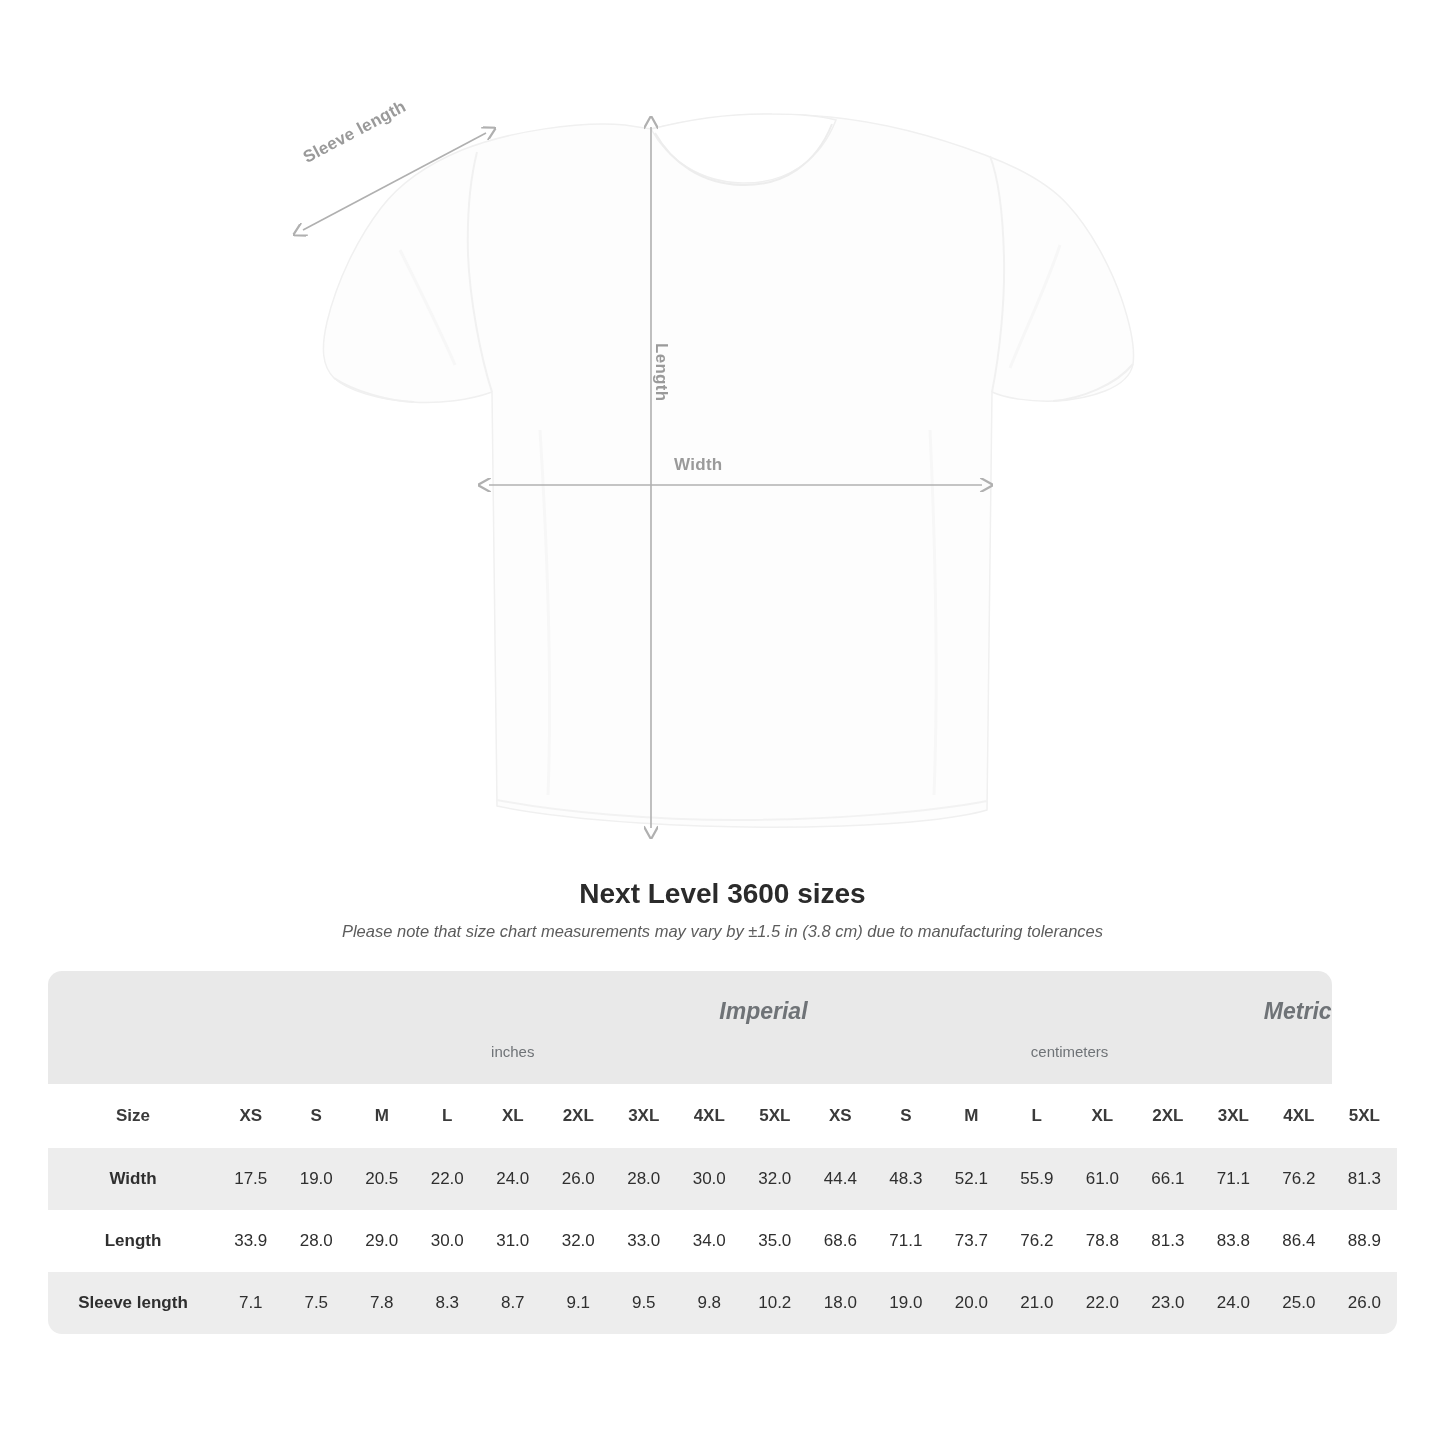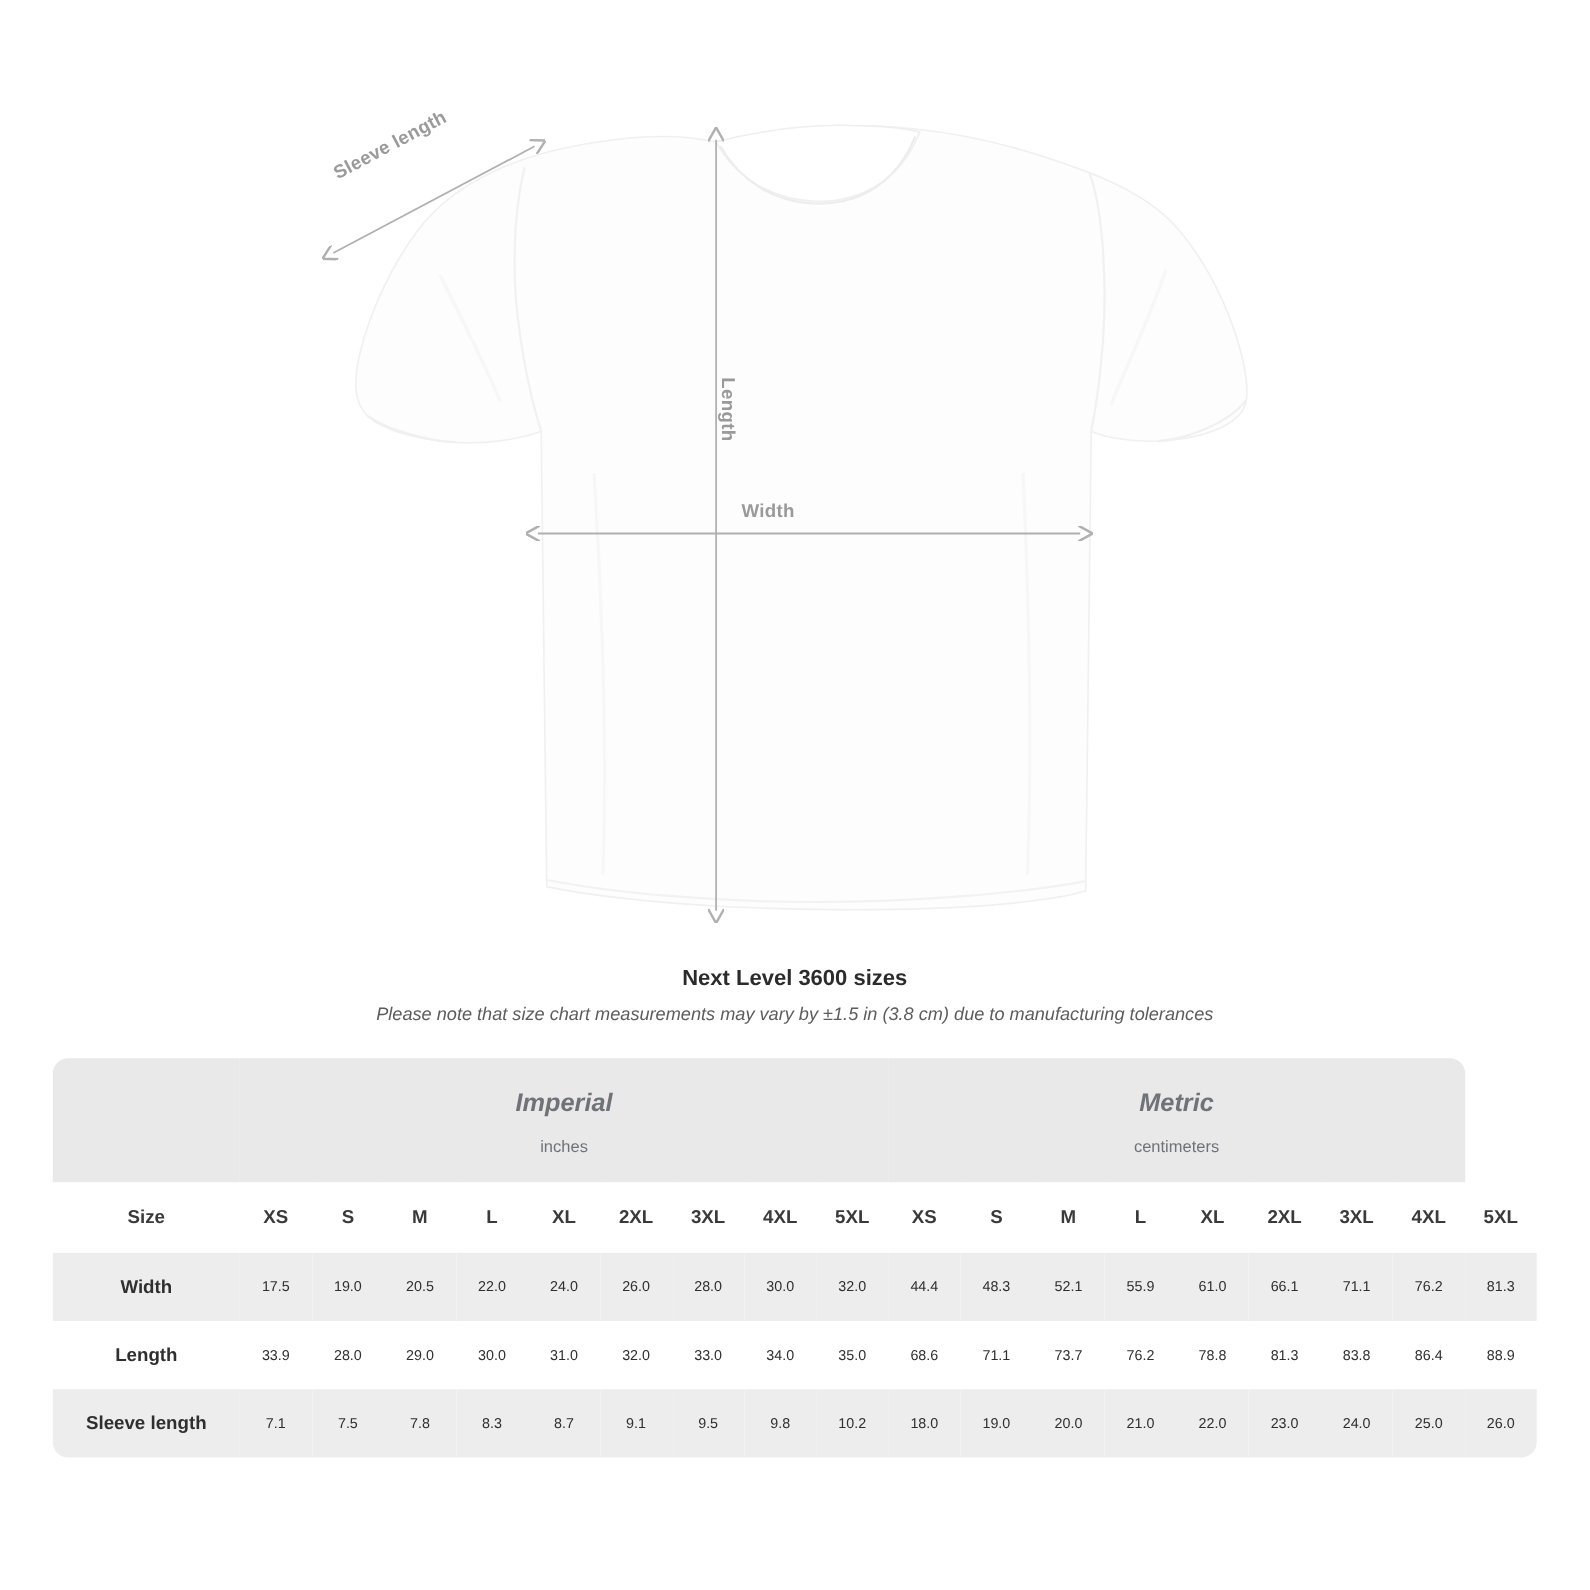--- a/index.html
+++ b/index.html
@@ -59,21 +59,21 @@
     left: 674px;
     top: 455px;
   }
 
   
   .title-block {
     text-align: center;
     margin-top: 18px;
   }
   .chart-title {
-    font-size: 20px;
+    font-size: 28px;
     font-weight: bold;
     color: #2b2b2b;
     margin: 0 0 12px 0;
   }
   .chart-note {
     font-size: 16.5px;
     font-style: italic;
     color: #5c5c5c;
     margin: 12px;
   }
@@ -93,20 +93,21 @@
     padding: 26px 0 24px 0;
     text-align: center;
     font-weight: bold;
   }
   .unit-name {
     font-size: 23px;
     font-style: italic;
     color: #6f7377;
     font-weight: bold;
     line-height: 1.25;
+    text-align: right;
   }
   .unit-sub {
     font-size: 15px;
     font-style: normal;
     font-weight: normal;
     color: #6f7377;
     margin-top: 17px;
   }
   .corner-cell {
     background: #e9e9e9;
@@ -125,21 +126,21 @@
   }
   tr.head-sizes td.rowlabel {
     color: #3a3a3a;
     margin-top: 16px;
   }
 
   tr.data td {
     text-align: center;
     padding: 21px 0;
     color: #2f2f2f;
-    font-size: 13px;
+    font-size: 17px;
   }
   tr.data td.rowlabel {
     font-weight: bold;
     font-size: 17px;
   }
   tr.shade td { background: #ededed; }
   tr.plain td { background: #ffffff; }
   tr.data.shade td:first-child { }
   tr.data:last-child td:first-child { border-bottom-left-radius: 14px; }
   tr.data:last-child td:last-child { border-bottom-right-radius: 14px; }

